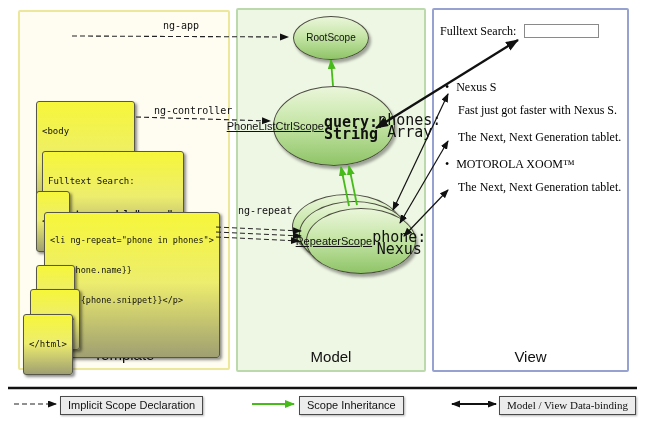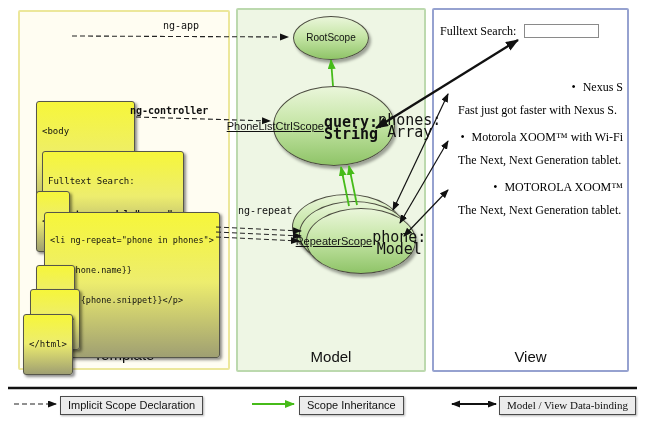--- a/index.html
+++ b/index.html
@@ -29,21 +29,21 @@
   .ellipse .m{font-family:"DejaVu Sans Mono",monospace;font-size:15px;line-height:12px;}
   .ellipse .gap{margin-top:4px;}
 
   
   .arrow-label{position:absolute;z-index:7;font-family:"DejaVu Sans Mono",monospace;font-size:10px;color:#111;}
 
   
   .view-search-label{position:absolute;left:440px;top:24px;z-index:4;font-family:"Liberation Serif",serif;font-size:12px;color:#000;}
   .view-input{position:absolute;left:524px;top:24px;width:75px;height:14px;z-index:4;border:1px solid #8a8a8a;background:#fff;box-sizing:border-box;font-size:10px;padding:0 2px;}
   .view-list{position:absolute;left:445px;top:80px;width:178px;z-index:4;font-family:"Liberation Serif",serif;font-size:12px;color:#000;}
-  .v-name{line-height:14px;margin-bottom:9px;text-align:right;}
+  .v-name{line-height:14px;margin-bottom:9px;}
   .v-bullet{margin-right:7px;}
   .v-snippet{line-height:14px;margin-bottom:13px;padding-left:13px;}
 
   
   .arrows{position:absolute;left:0;top:0;z-index:6;pointer-events:none;}
 
   
   .legend-box{position:absolute;z-index:7;top:396px;background:#ececec;border:1px solid #4a4a4a;
     box-shadow:1px 1px 2px rgba(0,0,0,.3);padding:2px 7px;font-size:11px;line-height:13px;color:#111;white-space:nowrap;}
 </style>
@@ -107,37 +107,36 @@
     <div class="t">Scope</div>
     <div class="m bold gap">query: String</div>
     <div class="m">phones: Array</div>
   </div>
 
   <div class="ellipse" style="left:292px;top:194px;width:108px;height:64px;"></div>
   <div class="ellipse" style="left:299px;top:201px;width:108px;height:64px;"></div>
   <div class="ellipse" style="left:306px;top:208px;width:108px;height:64px;">
     <div class="t">Repeater</div>
     <div class="t">Scope</div>
-    <div class="m gap">phone: Model</div>
+    <div class="m gap">phone: Nexus</div>
   </div>
 
   <div class="arrow-label" style="left:163px;top:20px;">ng-app</div>
-  <div class="arrow-label" style="left:130px;top:105px;font-weight:bold;">ng-controller</div>
+  <div class="arrow-label" style="left:154px;top:105px;">ng-controller</div>
   <div class="arrow-label" style="left:238px;top:205px;">ng-repeat</div>
 
   <div class="view-search-label">Fulltext Search:</div>
   <input class="view-input" type="text" value="" style="">
 
   <div class="view-list">
     <div class="v-item">
       <div class="v-name"><span class="v-bullet">•</span><span>Nexus S</span></div>
       <div class="v-snippet">Fast just got faster with Nexus S.</div>
     </div>
     <div class="v-item">
-      <div class="v-name"><span class="v-bullet">•</span><span>Motorola XOOM™ with Wi-Fi</span></div>
       <div class="v-snippet">The Next, Next Generation tablet.</div>
     </div>
     <div class="v-item">
       <div class="v-name"><span class="v-bullet">•</span><span>MOTOROLA XOOM™</span></div>
       <div class="v-snippet">The Next, Next Generation tablet.</div>
     </div>
   </div>
 
   <svg class="arrows" width="645" height="425" viewBox="0 0 645 425">
     <defs>

